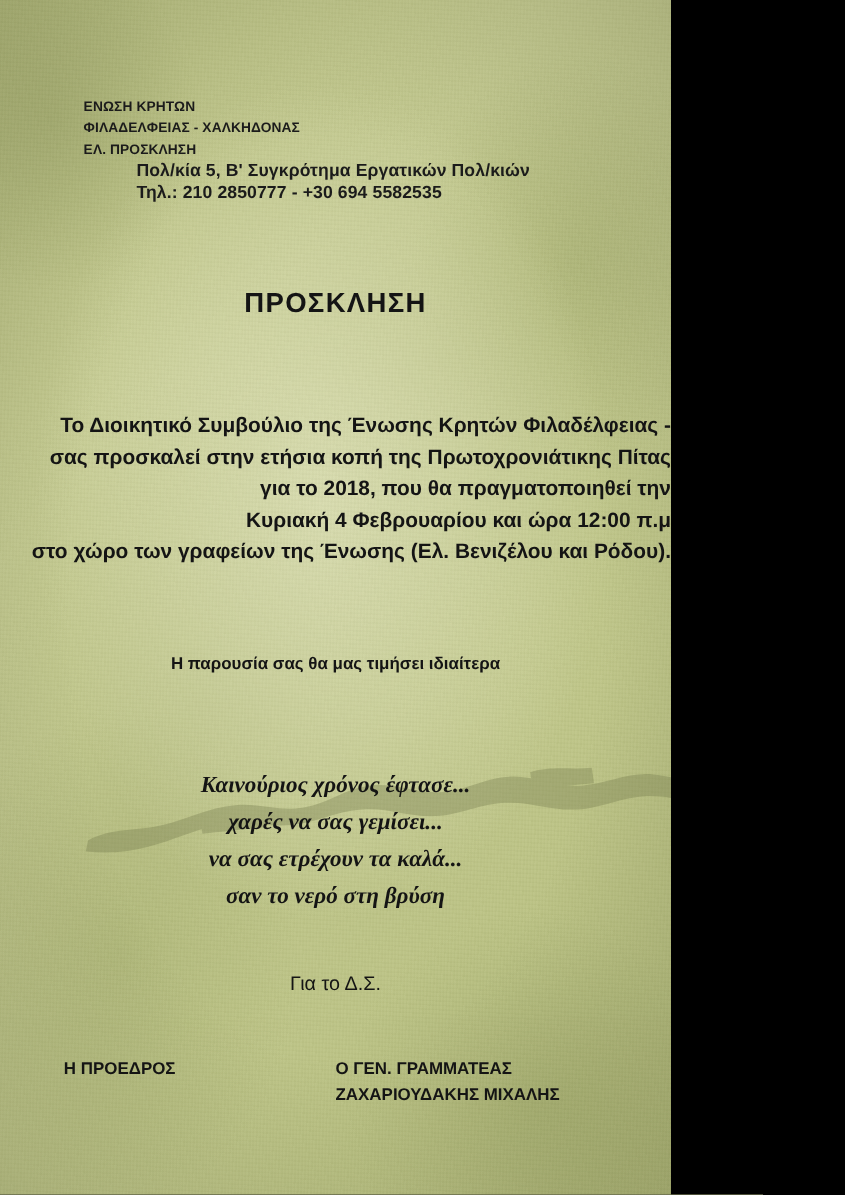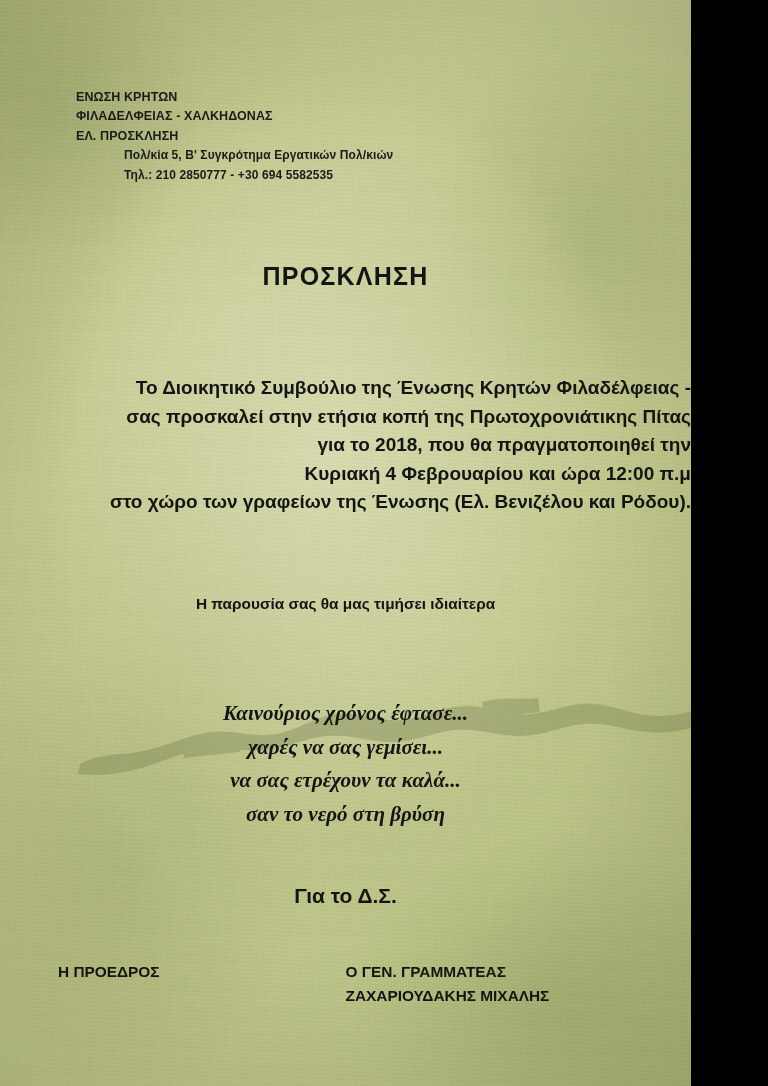--- a/index.html
+++ b/index.html
@@ -9,21 +9,21 @@
   }
   body {
     width: 768px;
     height: 1086px;
     font-family: "Liberation Sans", sans-serif;
     background: #000;
   }
 
   .page {
     position: relative;
-    width: 691px;
+    width: 610px;
     height: 1086px;
     overflow: hidden;
     background-color: #c3c98e;
     background-image:
       radial-gradient(ellipse 55% 45% at 48% 42%, rgba(226,229,188,0.85) 0%, rgba(226,229,188,0.25) 55%, rgba(226,229,188,0) 78%),
       radial-gradient(ellipse 38% 30% at 18% 80%, rgba(150,160,95,0.35) 0%, rgba(150,160,95,0) 70%),
       radial-gradient(ellipse 35% 25% at 86% 22%, rgba(150,160,95,0.32) 0%, rgba(150,160,95,0) 70%),
       radial-gradient(ellipse 40% 22% at 80% 92%, rgba(140,150,88,0.30) 0%, rgba(140,150,88,0) 72%),
       radial-gradient(ellipse 30% 20% at 8% 10%, rgba(140,150,88,0.30) 0%, rgba(140,150,88,0) 72%),
       linear-gradient(135deg, rgba(168,176,110,0.45) 0%, rgba(206,212,160,0.2) 30%, rgba(190,198,134,0.3) 60%, rgba(160,170,100,0.45) 100%);
@@ -73,21 +73,21 @@
     left: 76px;
     top: 88px;
     color: #1b1b1b;
     font-size: 12.5px;
     font-weight: bold;
     line-height: 19.4px;
     letter-spacing: 0.1px;
     white-space: nowrap;
   }
   .org-block .l-small {
-    font-size: 12px;
+    font-size: 16px;
     padding-left: 48px;
   }
 
   .title {
     position: absolute;
     left: 0;
     right: 0;
     top: 262px;
     text-align: center;
     font-size: 25px;
@@ -132,22 +132,22 @@
     color: #141414;
     font-family: Liberation Serif, serif;
   }
 
   .for-board {
     position: absolute;
     left: 0;
     right: 0;
     top: 884px;
     text-align: center;
-    font-size: 21px;
-    font-weight: bold;
+    font-size: 18px;
+    font-weight: normal;
     color: #141414;
   }
 
   .signatures {
     position: absolute;
     left: 0;
     right: 0;
     top: 960px;
     display: flex;
     justify-content: space-between;

